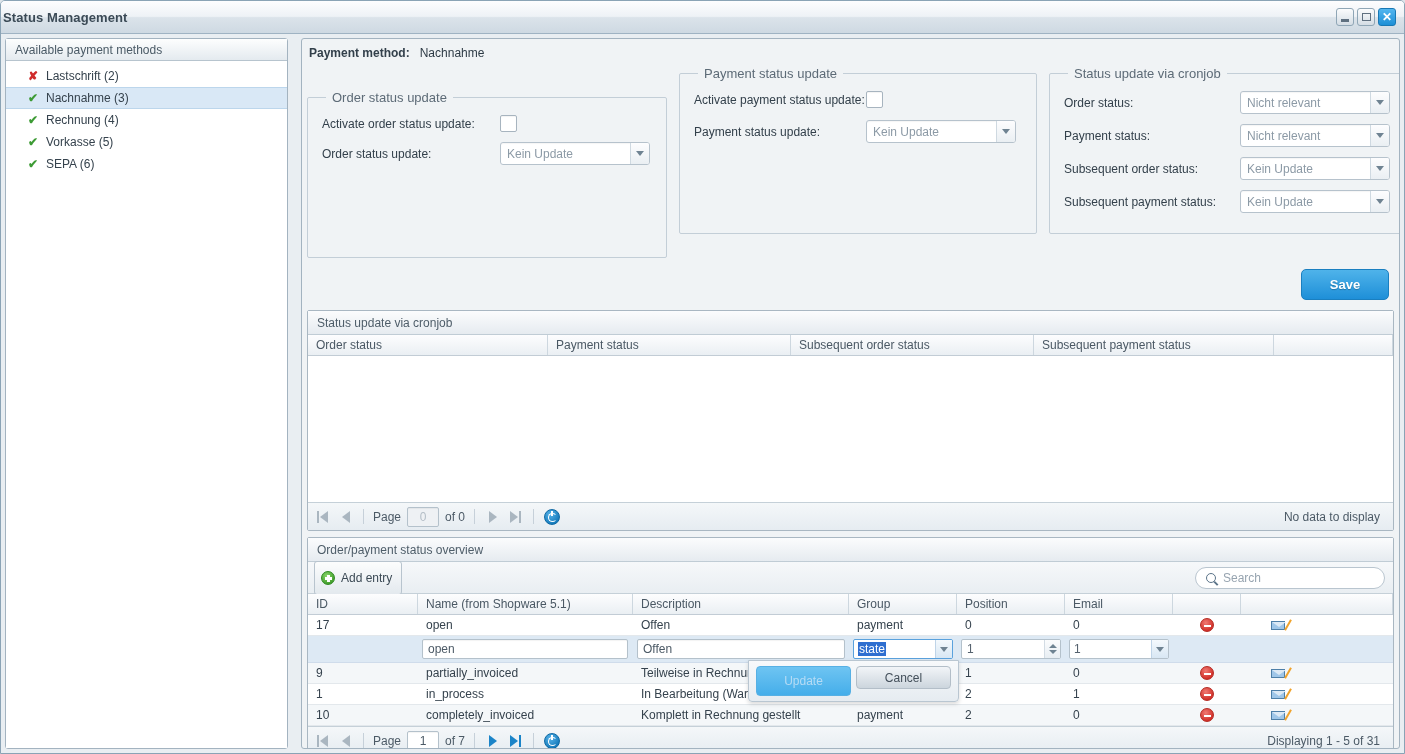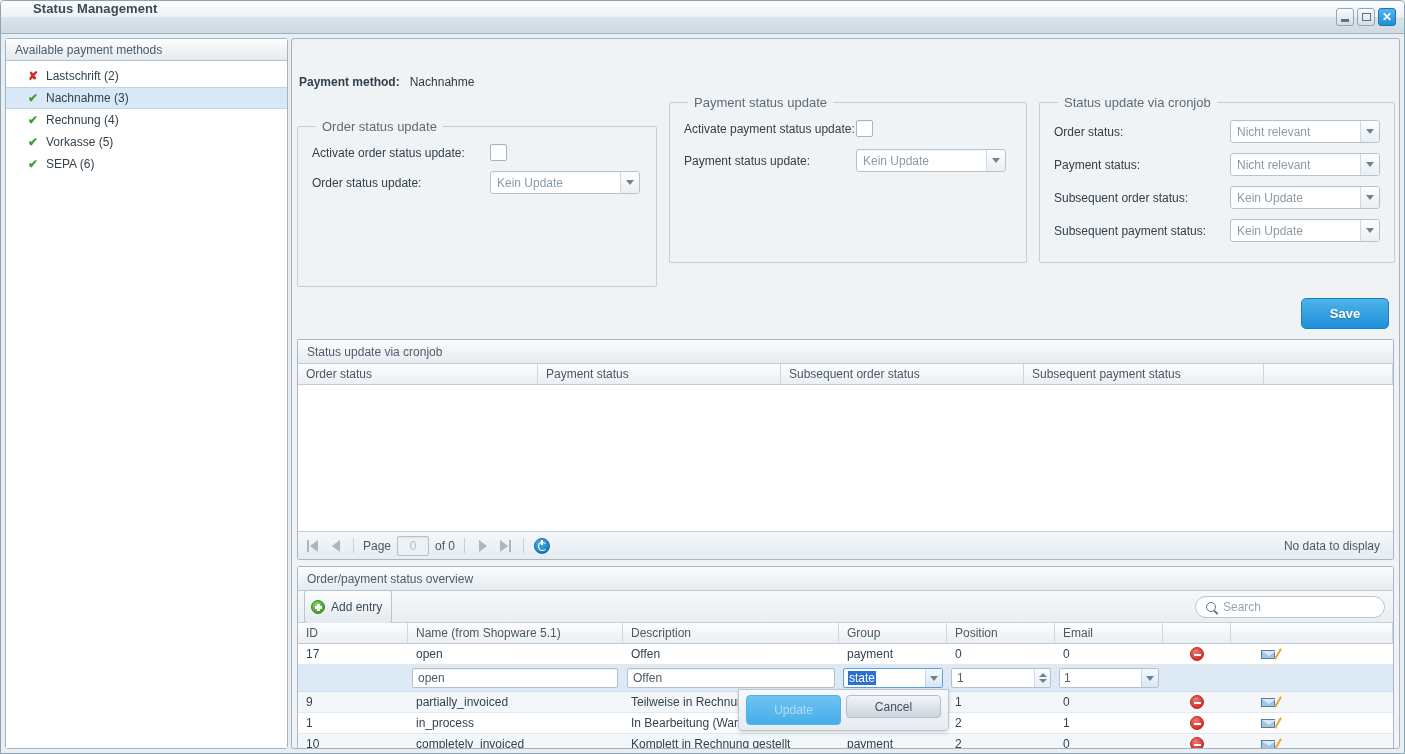--- a/index.html
+++ b/index.html
@@ -19,22 +19,22 @@
     border: 1px solid #8aa3b5;
     border-radius: 5px 5px 0 0;
     display: flex; flex-direction: column;
   }
   
   .titlebar {
     height: 33px; flex: 0 0 33px;
     background: linear-gradient(to bottom, #fdfdfe 0%, #eef2f6 48%, #dbe3ea 52%, #ced9e2 100%);
     border-bottom: 1px solid #9fb3c3;
     border-radius: 4px 4px 0 0;
-    display: flex; align-items: flex-start;
-    padding: 0 6px 0 32px;
+    display: flex; align-items: center;
+    padding: 0 6px 0 2px;
     position: relative;
   }
   .title-text {
     font-size: 13px; font-weight: bold; color: #3b4a56;
     letter-spacing: .1px;
   }
   .win-buttons { position: absolute; right: 8px; top: 7px; display: flex; gap: 3px; }
   .win-btn {
     width: 18px; height: 18px; border-radius: 3px;
     border: 1px solid #8fa6b6;
@@ -42,21 +42,21 @@
     display: flex; align-items: center; justify-content: center;
     font-size: 11px; color: #5a6b78; line-height: 1;
   }
   .win-btn.close {
     background: linear-gradient(to bottom,#53b6ef,#1d8fd6);
     border-color: #1878b4; color: #fff; font-weight: bold; font-size: 12px;
   }
   .win-btn .glyph-min { display:block; width:8px; height:3px; background:#5f7080; margin-top:6px;}
   .win-btn .glyph-max { display:block; width:9px; height:8px; border:1.5px solid #5f7080; }
   
-  .body { flex: 1; display: flex; padding: 4px; gap: 3px; min-height: 0; }
+  .body { flex: 1; display: flex; padding: 4px; gap: 13px; min-height: 0; }
   
   .leftpanel {
     width: 283px; flex: 0 0 283px;
     background: #fff;
     border: 1px solid #a3b3c0;
     border-radius: 3px;
     display: flex; flex-direction: column;
   }
   .panel-head {
     height: 22px; flex: 0 0 22px;
@@ -81,21 +81,21 @@
   
   .rightarea {
     flex: 1; min-width: 0;
     background: #f0f3f5;
     border: 1px solid #a3b3c0;
     border-radius: 3px;
     display: flex; flex-direction: column;
     padding: 6px 5px 5px 5px;
     overflow: hidden;
   }
-  .pm-line { display: flex; align-items: center; gap: 10px; padding: 1px 0 6px 2px; margin-top: 29px; }
+  .pm-line { display: flex; align-items: center; gap: 10px; padding: 1px 0 6px 2px; }
   .pm-label { font-weight: bold; font-size: 12px; color: #33404b; }
   .pm-value { font-size: 12px; color: #2d3a45; }
   .fieldsets { display: flex; gap: 12px; }
   fieldset {
     border: 1px solid #c3ced7; border-radius: 2px;
     margin: 0; padding: 10px 14px 8px 14px;
     background: #f0f3f5;
     position: relative;
   }
   legend {

